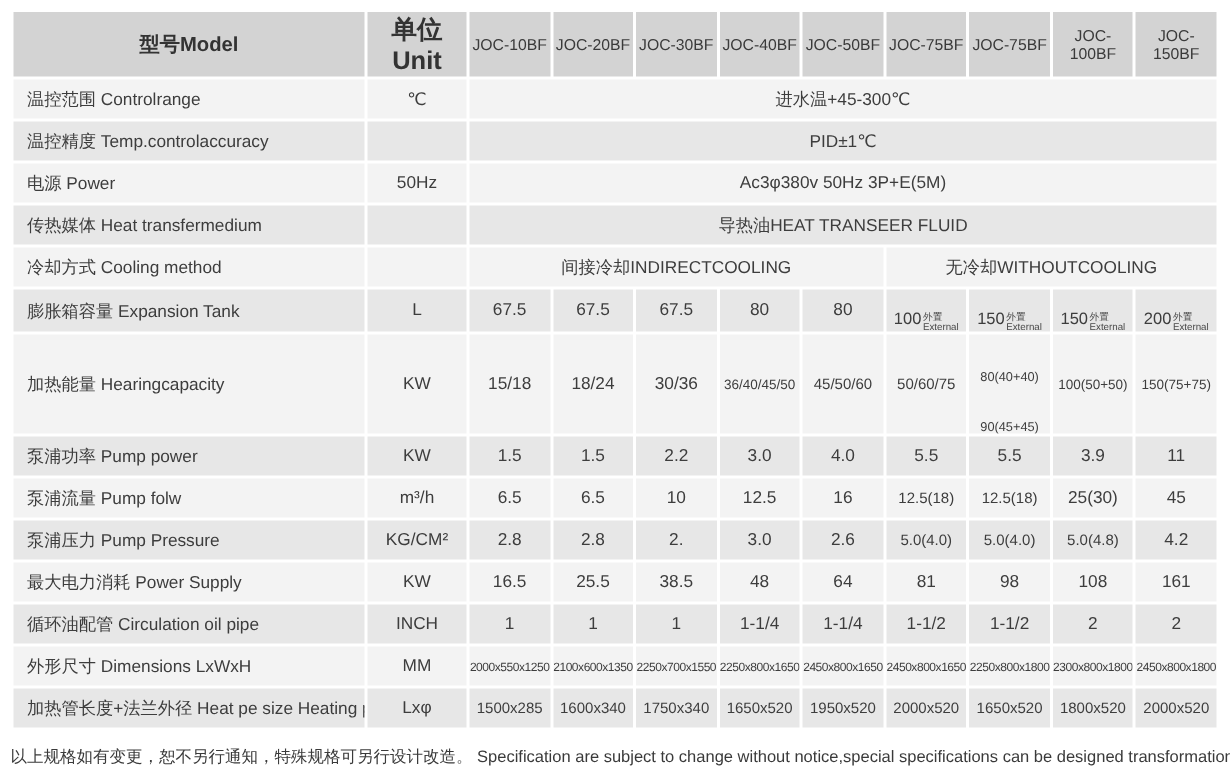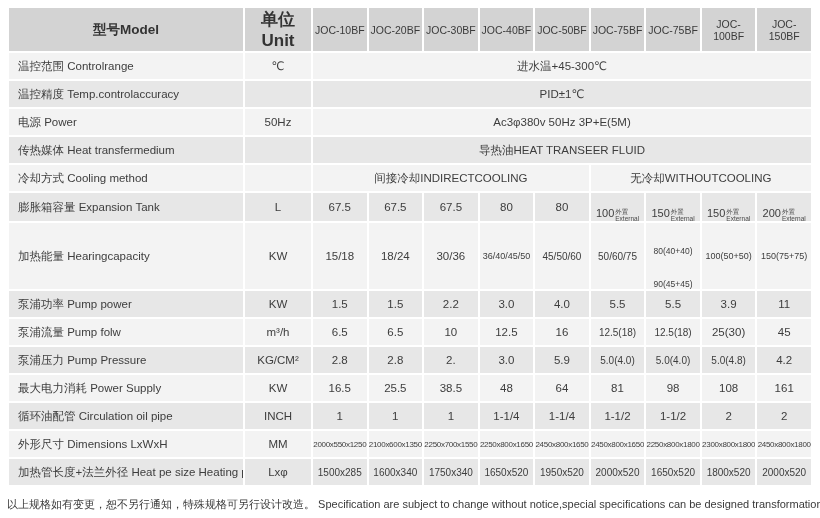--- a/index.html
+++ b/index.html
@@ -165,21 +165,21 @@
           <td class="val fs-n">25(30)</td>
           <td class="val fs-n">45</td>
         </tr>
         <tr class="dark">
           <td class="lbl">泵浦压力 Pump Pressure</td>
           <td class="unit">KG/CM²</td>
           <td class="val fs-n">2.8</td>
           <td class="val fs-n">2.8</td>
           <td class="val fs-n">2.</td>
           <td class="val fs-n">3.0</td>
-          <td class="val fs-n">5.9</td>
+          <td class="val fs-n">2.6</td>
           <td class="val fs-m">5.0(4.0)</td>
           <td class="val fs-m">5.0(4.0)</td>
           <td class="val fs-m">5.0(4.8)</td>
           <td class="val fs-n">4.2</td>
         </tr>
         <tr class="light">
           <td class="lbl">最大电力消耗 Power Supply</td>
           <td class="unit">KW</td>
           <td class="val fs-n">16.5</td>
           <td class="val fs-n">25.5</td>

